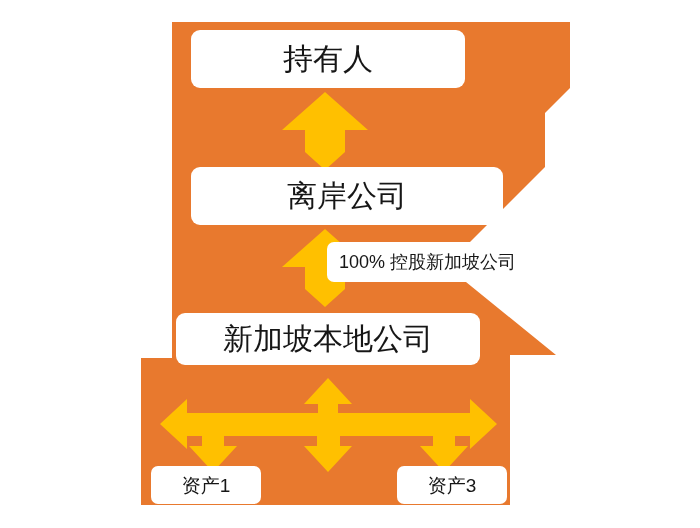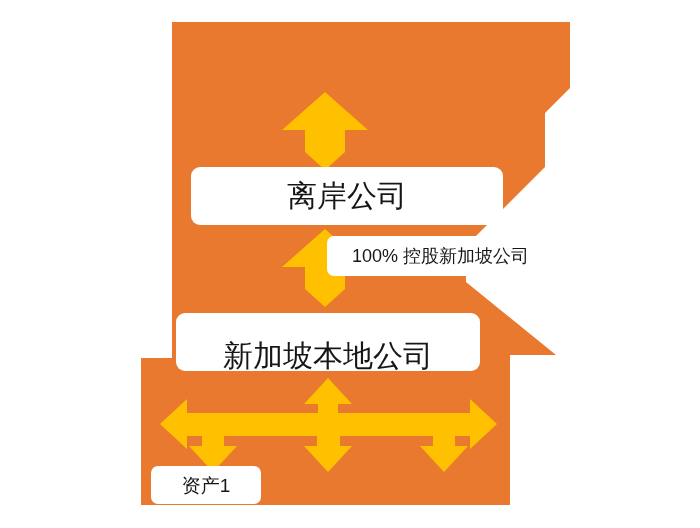--- a/index.html
+++ b/index.html
@@ -11,25 +11,25 @@
   #bg-svg{position:absolute;left:0;top:0;width:700px;height:528px;}
 
   .node-box{
     position:absolute;background:#ffffff;border-radius:9px;
     display:flex;align-items:center;justify-content:center;
     color:#161616;line-height:1;box-sizing:border-box;
     text-align:center;white-space:nowrap;
   }
   #box-holder{left:191px;top:30px;width:274px;height:58px;font-size:30px;}
   #box-offshore{left:191px;top:167px;width:312px;height:58px;font-size:30px;}
-  #box-local{left:176px;top:313px;width:304px;height:58px;font-size:30px;align-items:flex-end;}
+  #box-local{left:176px;top:313px;width:304px;height:52px;font-size:30px;}
 
   #edge-label{
-    left:327px;top:236px;width:215px;height:40px;
-    font-size:18px;border-radius:7px;justify-content:center;
+    left:327px;top:242px;width:215px;height:40px;
+    font-size:18px;border-radius:7px;justify-content:flex-start;
     padding-left:12px;
   }
 
   .asset-box{
     top:466px;width:110px;height:38px;font-size:19px;border-radius:7px;
   }
   #asset-0{left:151px;}
   #asset-1{left:274px;}
   #asset-2{left:397px;}
 </style>
@@ -109,30 +109,36 @@
              L187,449
              L160,424
              L187,399
              L187,413
              L318,413
              L318,404
              L304,404
              Z"></path>
   </svg>
 
+  <div class="node-box" id="box-holder">
+    <span>持有人</span>
+  </div>
 
   <div class="node-box" id="box-offshore">
     <span>离岸公司</span>
   </div>
 
   <div class="node-box" id="edge-label">
     <span>100% 控股新加坡公司</span>
   </div>
 
   <div class="node-box" id="box-local">
     <span>新加坡本地公司</span>
   </div>
 
   <div class="node-box asset-box" id="asset-0">
     <span>资产1</span>
   </div>
+  <div class="node-box asset-box" id="asset-2">
+    <span>资产3</span>
+  </div>
 
 </div>
 
 </body></html>

